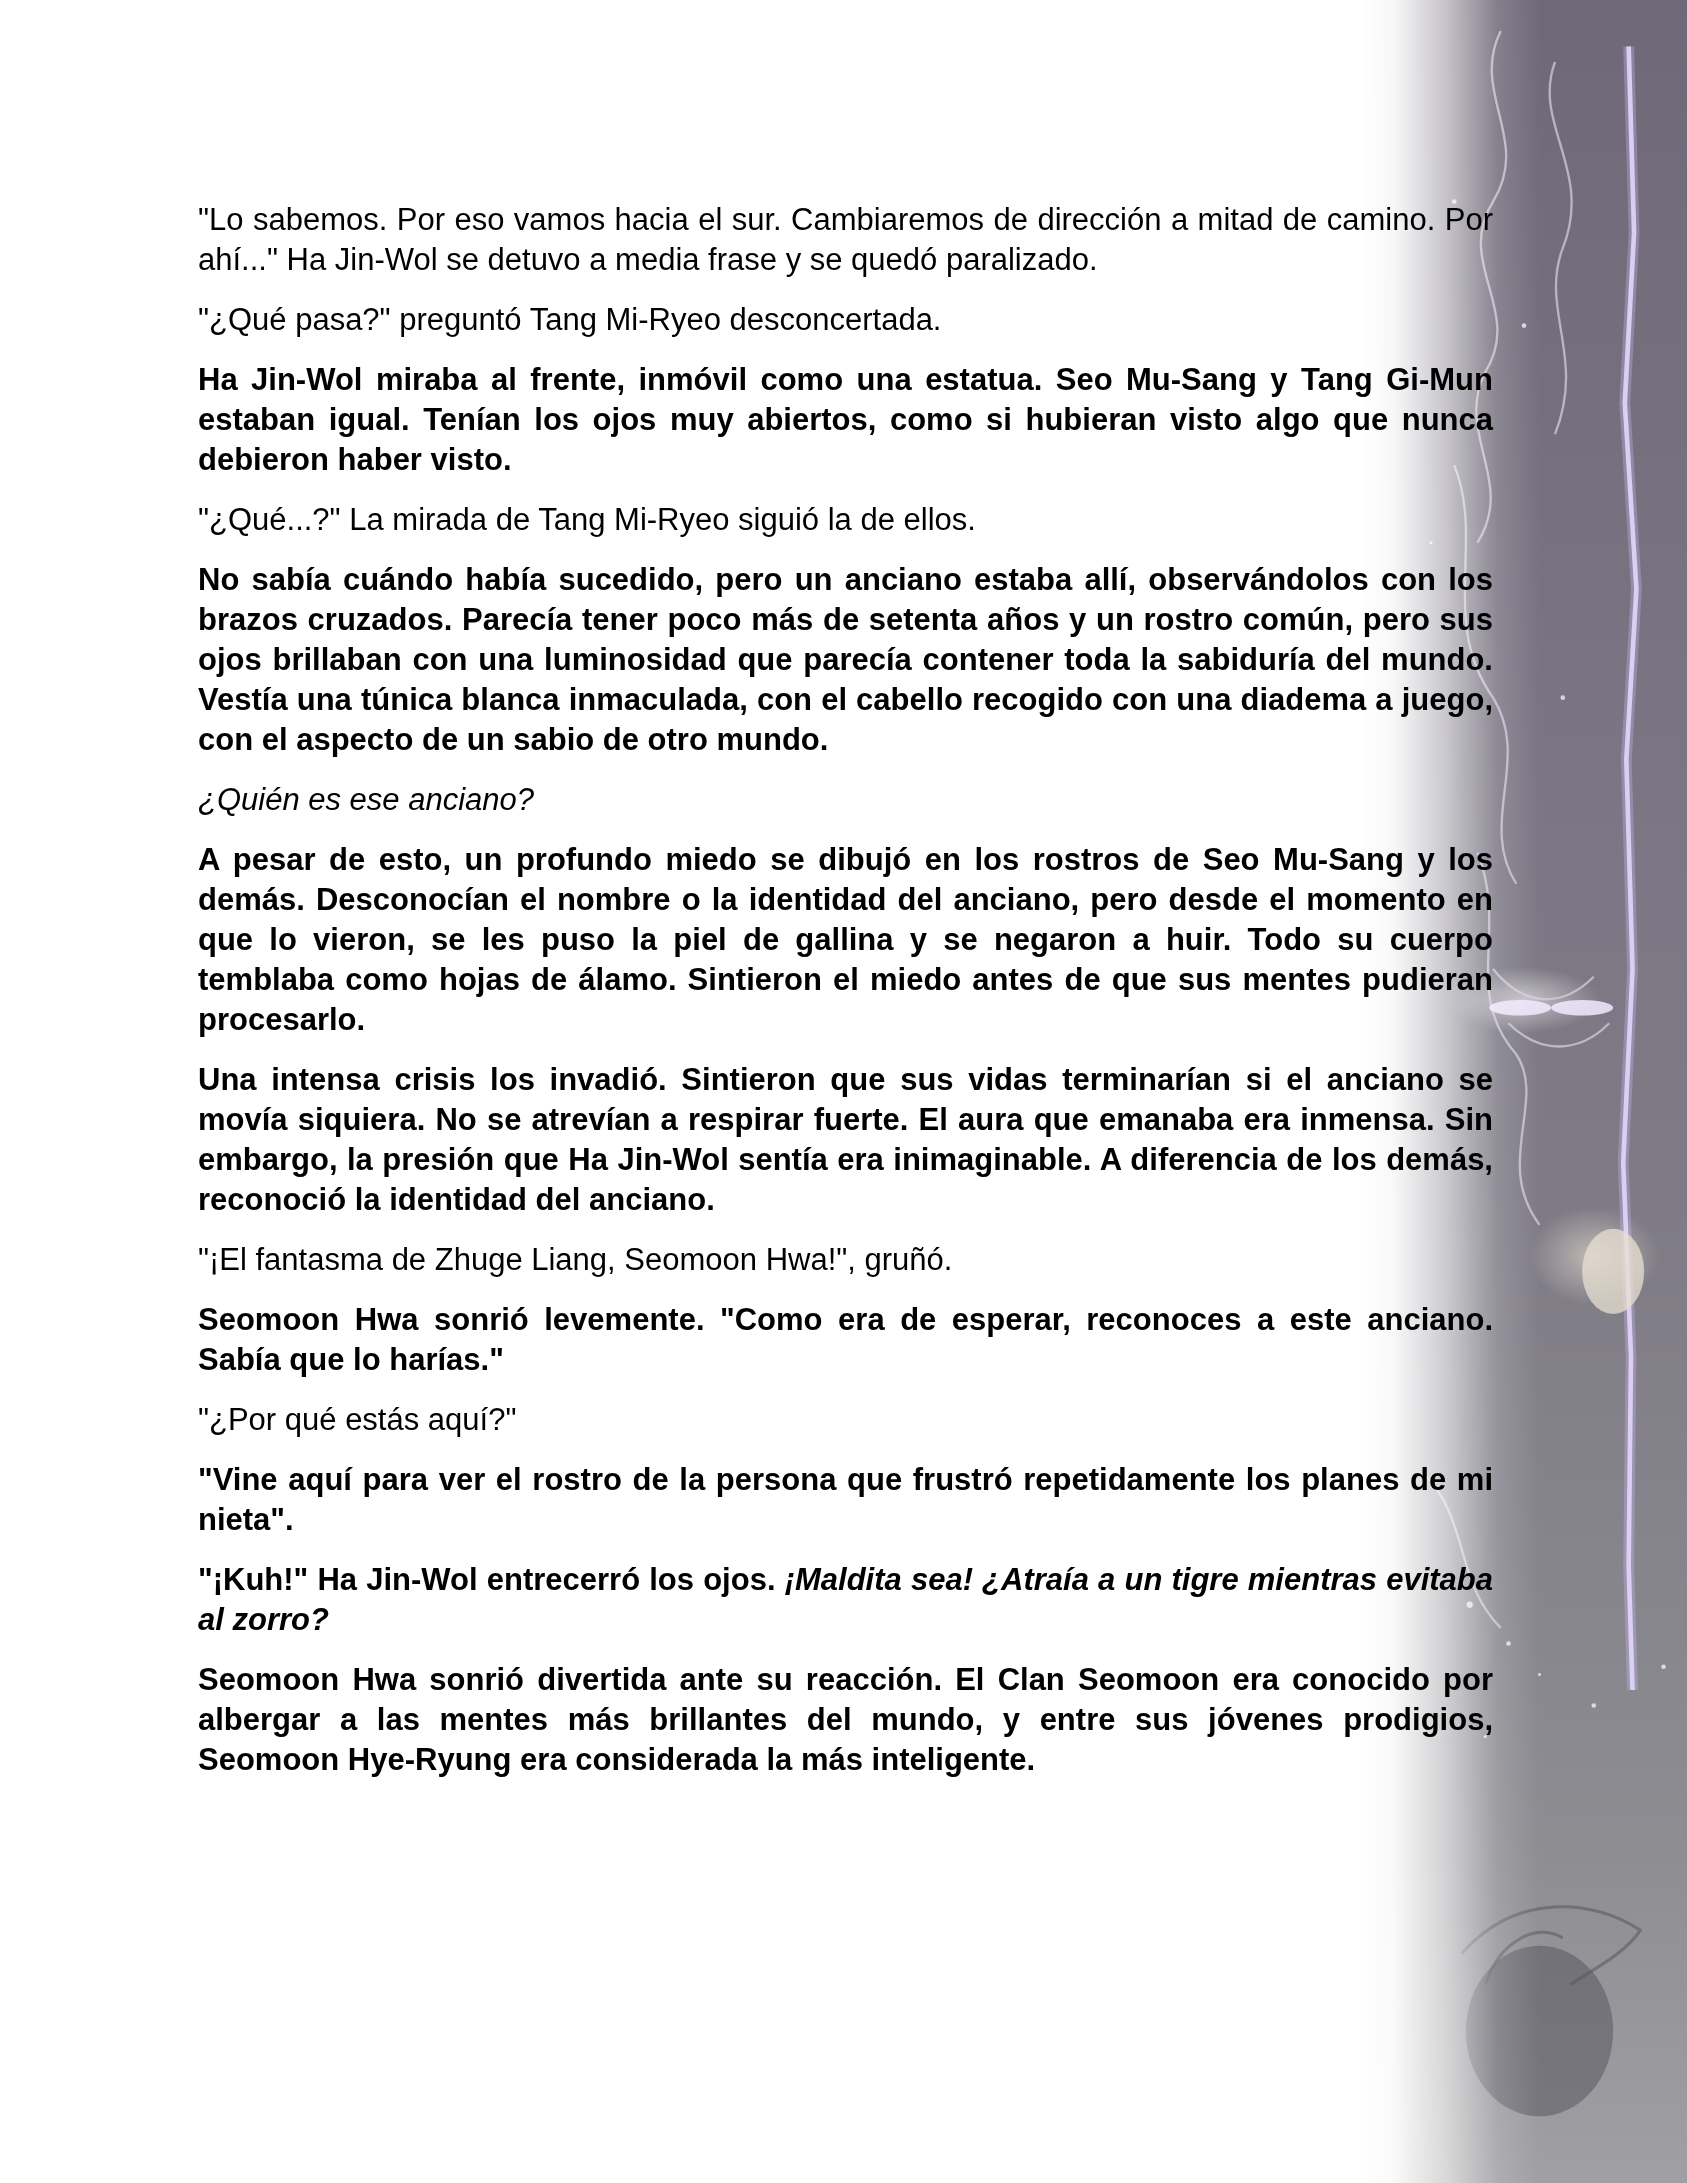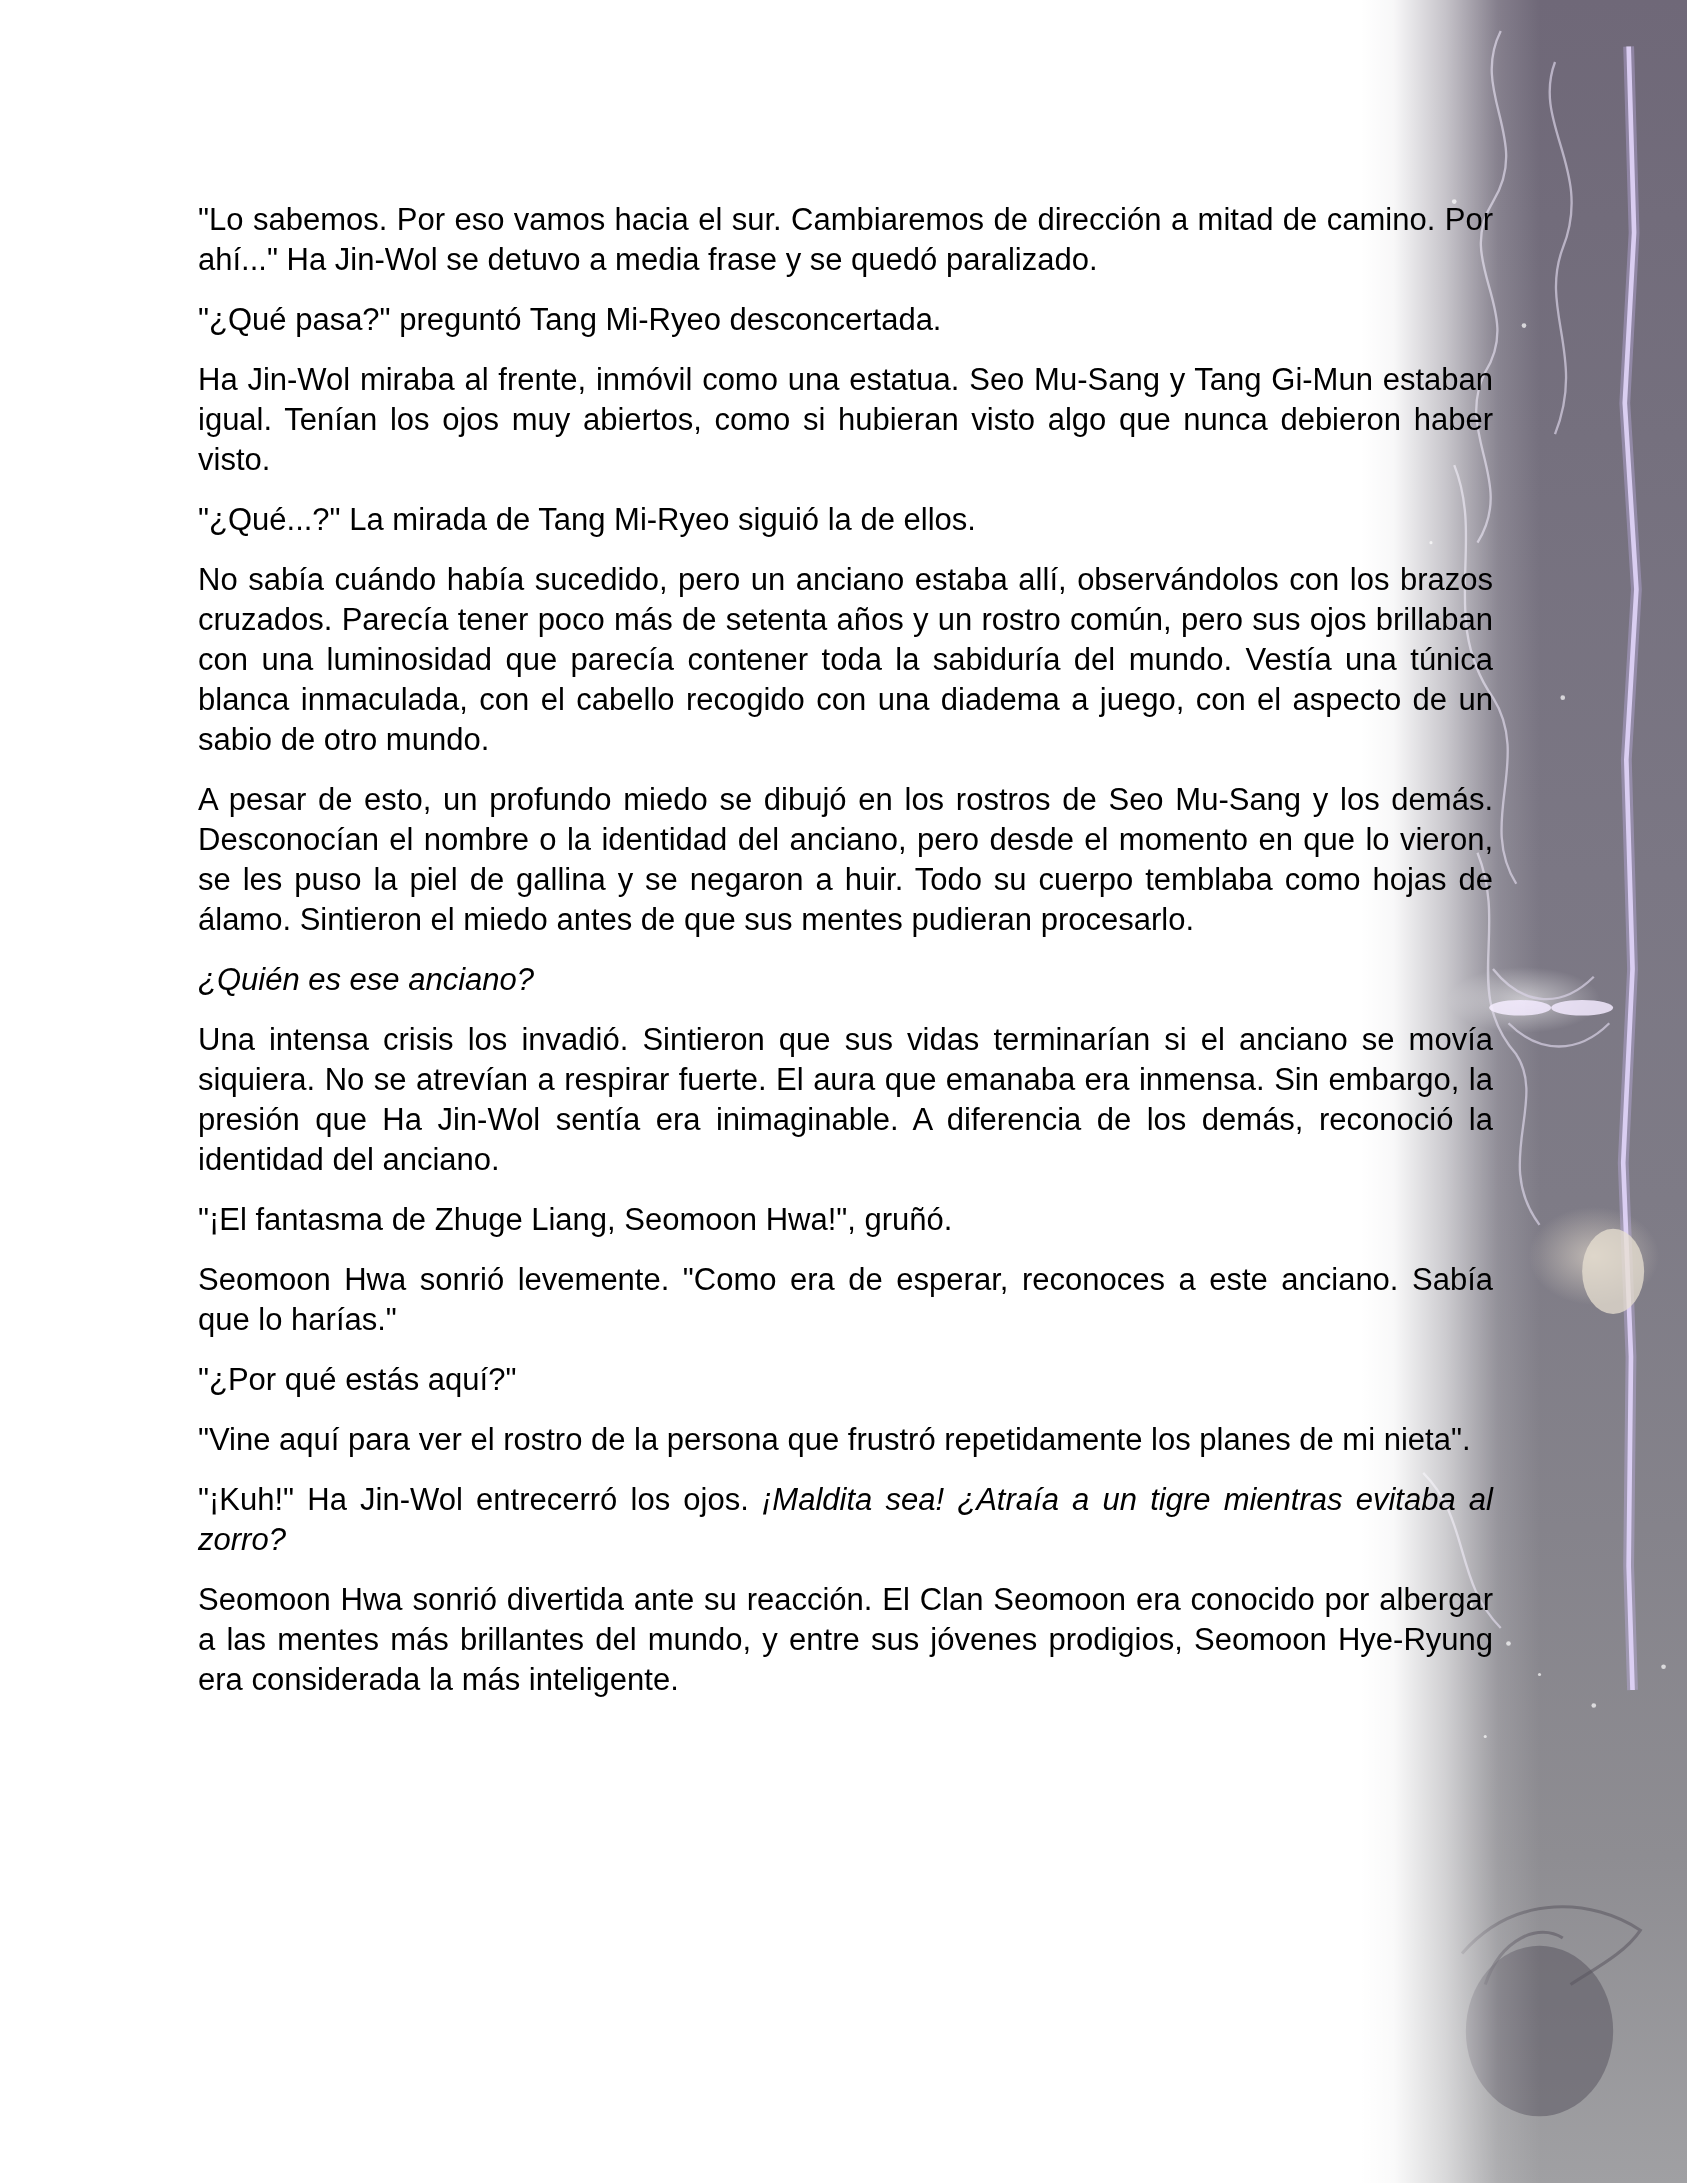--- a/index.html
+++ b/index.html
@@ -47,21 +47,21 @@
       top: 200px;
       width: 1295px;
       z-index: 1;
     }
     .para {
       margin: 0 0 20px 0;
       font-size: 31px;
       line-height: 40px;
       text-align: justify;
     }
-    .para.last-left { text-align-last: left; }
+    .para.last-left { text-align-last: left; font-weight: bold; }
     .it { font-style: italic; }
   </style>
 </head>
 <body>
 
 <div class="art">
   <div class="art-base"></div>
   <svg width="326" height="2183" viewBox="0 0 420 2816">
     <g fill="none" stroke="#d9d2e6" stroke-width="3" opacity="0.7">
       <path d="M180 40 C140 120 220 180 170 260 C120 340 210 400 160 480 C120 560 200 620 150 700"></path>
@@ -107,22 +107,22 @@
   </svg>
   <div class="art-fade"></div>
 </div>
 
 <div class="page">
   <p class="para"><span>"Lo sabemos. Por eso vamos hacia el sur. Cambiaremos de dirección a mitad de camino. Por ahí..." Ha Jin-Wol se detuvo a media frase y se quedó paralizado.</span></p>
   <p class="para"><span>"¿Qué pasa?" preguntó Tang Mi-Ryeo desconcertada.</span></p>
   <p class="para last-left"><span>Ha Jin-Wol miraba al frente, inmóvil como una estatua. Seo Mu-Sang y Tang Gi-Mun estaban igual. Tenían los ojos muy abiertos, como si hubieran visto algo que nunca debieron haber visto.</span></p>
   <p class="para"><span>"¿Qué...?" La mirada de Tang Mi-Ryeo siguió la de ellos.</span></p>
   <p class="para last-left"><span>No sabía cuándo había sucedido, pero un anciano estaba allí, observándolos con los brazos cruzados. Parecía tener poco más de setenta años y un rostro común, pero sus ojos brillaban con una luminosidad que parecía contener toda la sabiduría del mundo. Vestía una túnica blanca inmaculada, con el cabello recogido con una diadema a juego, con el aspecto de un sabio de otro mundo.</span></p>
+  <p class="para it"><span>¿Quién es ese anciano?</span></p>
   <p class="para last-left"><span>A pesar de esto, un profundo miedo se dibujó en los rostros de Seo Mu-Sang y los demás. Desconocían el nombre o la identidad del anciano, pero desde el momento en que lo vieron, se les puso la piel de gallina y se negaron a huir. Todo su cuerpo temblaba como hojas de álamo. Sintieron el miedo antes de que sus mentes pudieran procesarlo.</span></p>
-  <p class="para it"><span>¿Quién es ese anciano?</span></p>
   <p class="para last-left"><span>Una intensa crisis los invadió. Sintieron que sus vidas terminarían si el anciano se movía siquiera. No se atrevían a respirar fuerte. El aura que emanaba era inmensa. Sin embargo, la presión que Ha Jin-Wol sentía era inimaginable. A diferencia de los demás, reconoció la identidad del anciano.</span></p>
   <p class="para"><span>"¡El fantasma de Zhuge Liang, Seomoon Hwa!", gruñó.</span></p>
   <p class="para last-left"><span>Seomoon Hwa sonrió levemente. "Como era de esperar, reconoces a este anciano. Sabía que lo harías."</span></p>
   <p class="para"><span>"¿Por qué estás aquí?"</span></p>
   <p class="para last-left"><span>"Vine aquí para ver el rostro de la persona que frustró repetidamente los planes de mi nieta".</span></p>
   <p class="para last-left"><span>"¡Kuh!" Ha Jin-Wol entrecerró los ojos. </span><span class="it">¡Maldita sea! ¿Atraía a un tigre mientras evitaba al zorro?</span></p>
   <p class="para last-left"><span>Seomoon Hwa sonrió divertida ante su reacción. El Clan Seomoon era conocido por albergar a las mentes más brillantes del mundo, y entre sus jóvenes prodigios, Seomoon Hye-Ryung era considerada la más inteligente.</span></p>
 </div>
 
 

